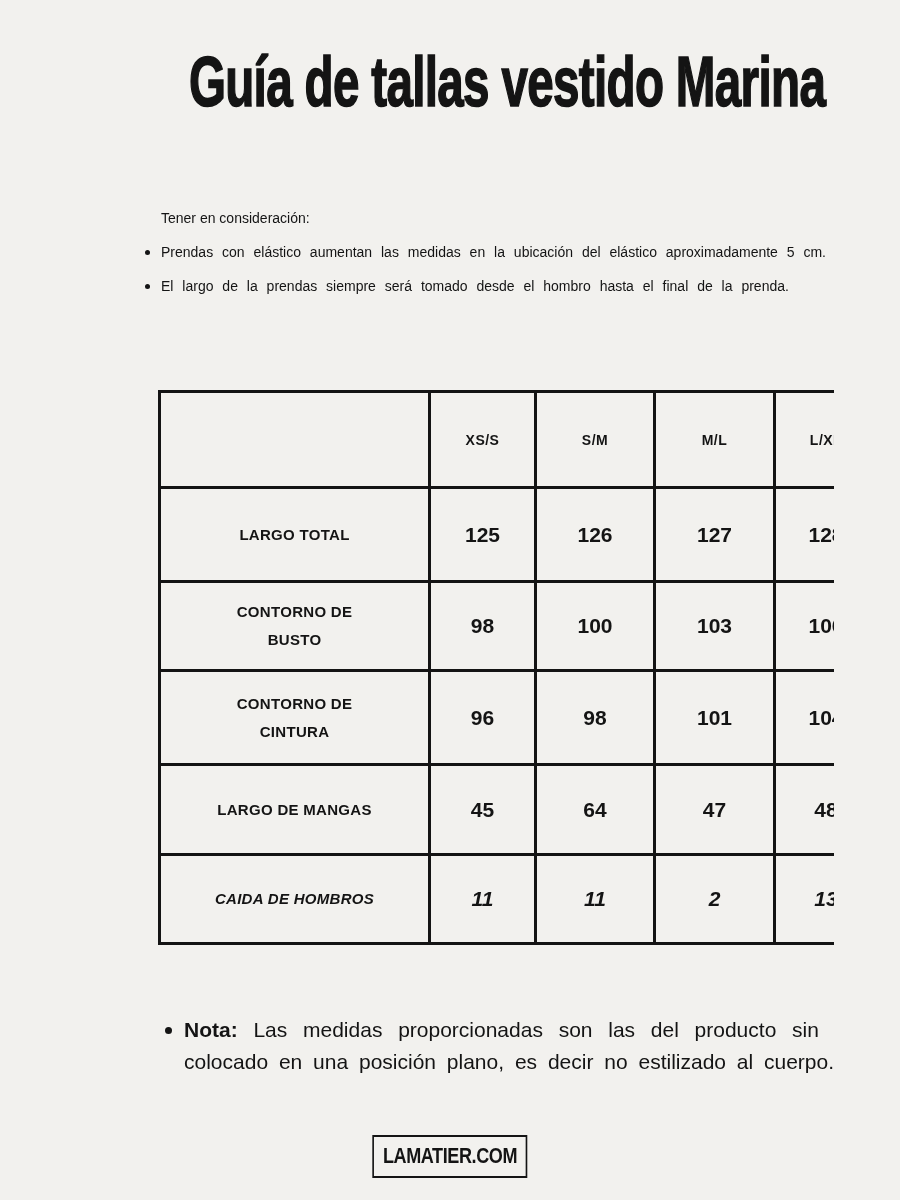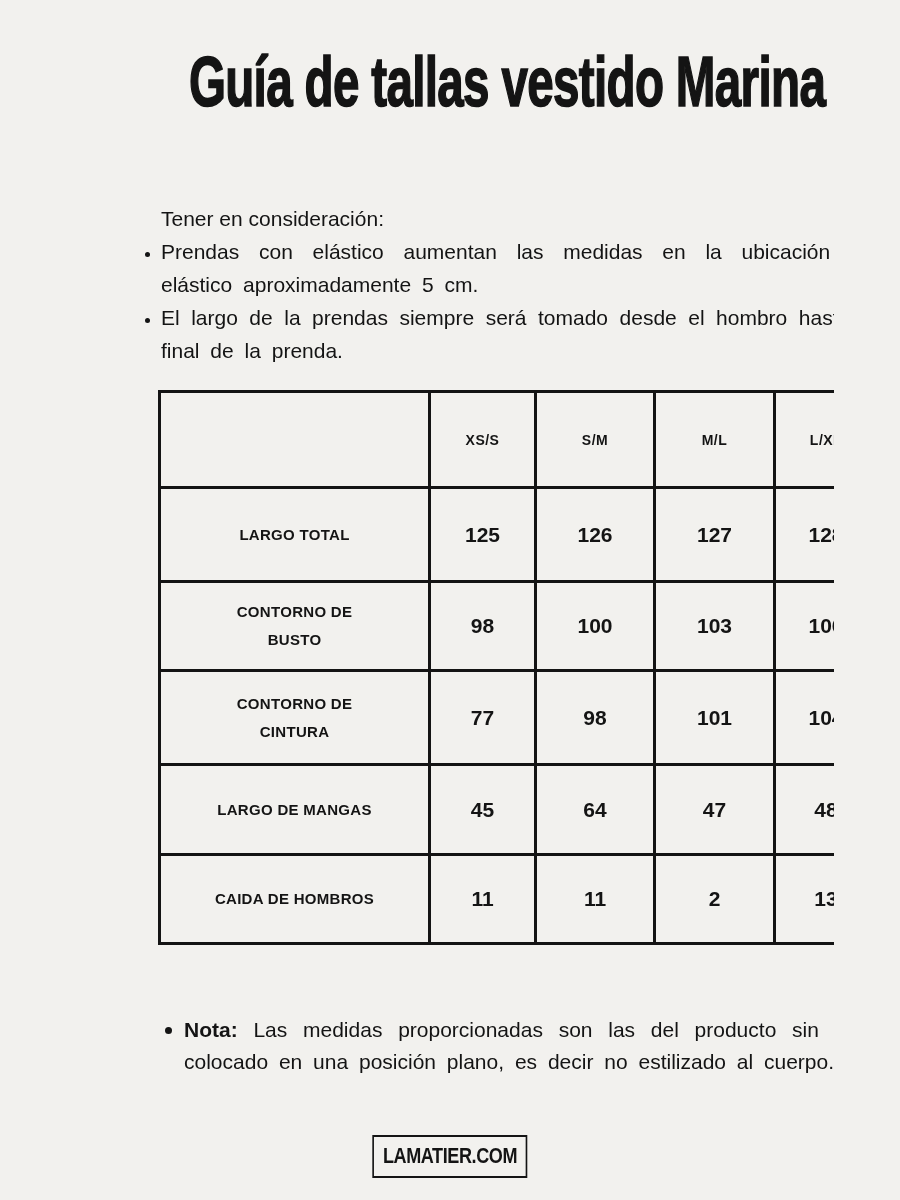--- a/index.html
+++ b/index.html
@@ -28,21 +28,21 @@
     letter-spacing:-1px;
     transform:scaleX(0.68);
     transform-origin:center;
     -webkit-text-stroke:1.6px var(--ink);
     white-space:nowrap;
   }
   
   .considerations{
     position:absolute;
     top:202px;left:75px;width:737px;
-    font-size:21px;
+    font-size:14px;
     line-height:33px;
   }
   .considerations .intro{
     margin-left:20px;
   }
   .considerations ul{
     list-style:disc outside;
     padding-left:20px;
     text-align:justify;
     word-spacing:5px;
@@ -74,21 +74,21 @@
   .col-label{width:270px;}
   .col-s1{width:106px;}
   .col-s2{width:119px;}
   .col-s3{width:120px;}
   .col-s4{width:103px;}
   .r-head{height:96px;}
   .r-1{height:94px;}
   .r-2{height:89px;}
   .r-3{height:94px;}
   .r-4{height:90px;}
-  .r-5{height:89px;}
+  .r-5{height:89px;font-style:italic;}
   
   .note{
     position:absolute;
     top:1014px;left:97px;width:730px;
     padding-left:21px;
     font-size:21px;
     line-height:32px;
     text-align:justify;
     word-spacing:5px;
   }
@@ -159,21 +159,21 @@
         <th>CONTORNO DE
 BUSTO</th>
         <td>98</td>
         <td>100</td>
         <td>103</td>
         <td>106</td>
       </tr>
       <tr class="r-3">
         <th>CONTORNO DE
 CINTURA</th>
-        <td>77</td>
+        <td>96</td>
         <td>98</td>
         <td>101</td>
         <td>104</td>
       </tr>
       <tr class="r-4">
         <th>LARGO DE MANGAS</th>
         <td>45</td>
         <td>64</td>
         <td>47</td>
         <td>48</td>

